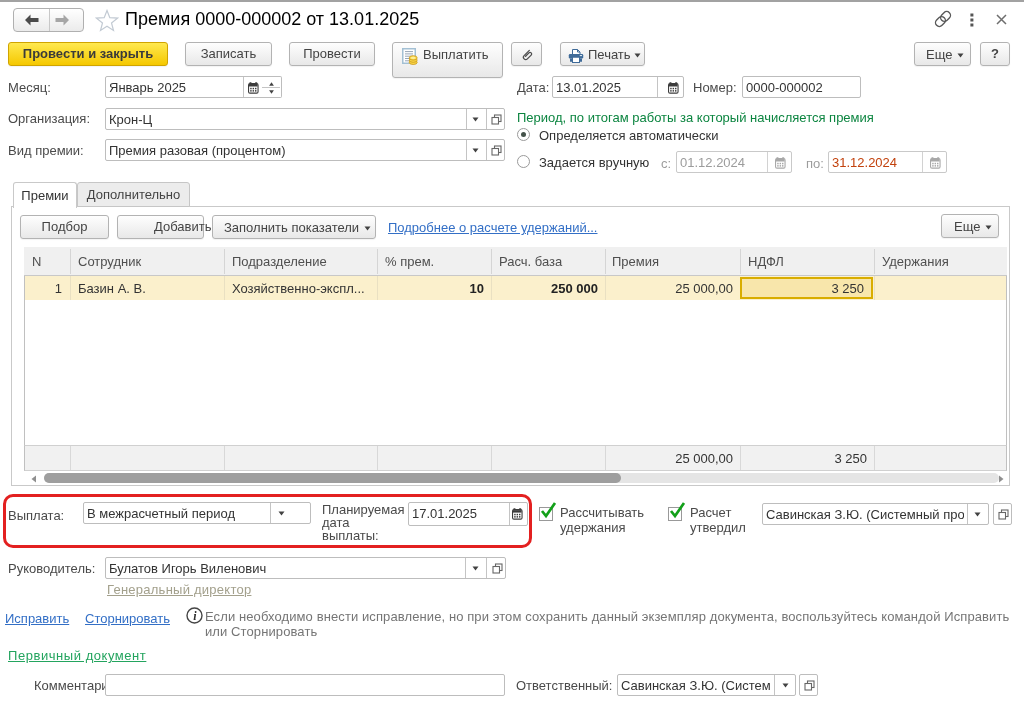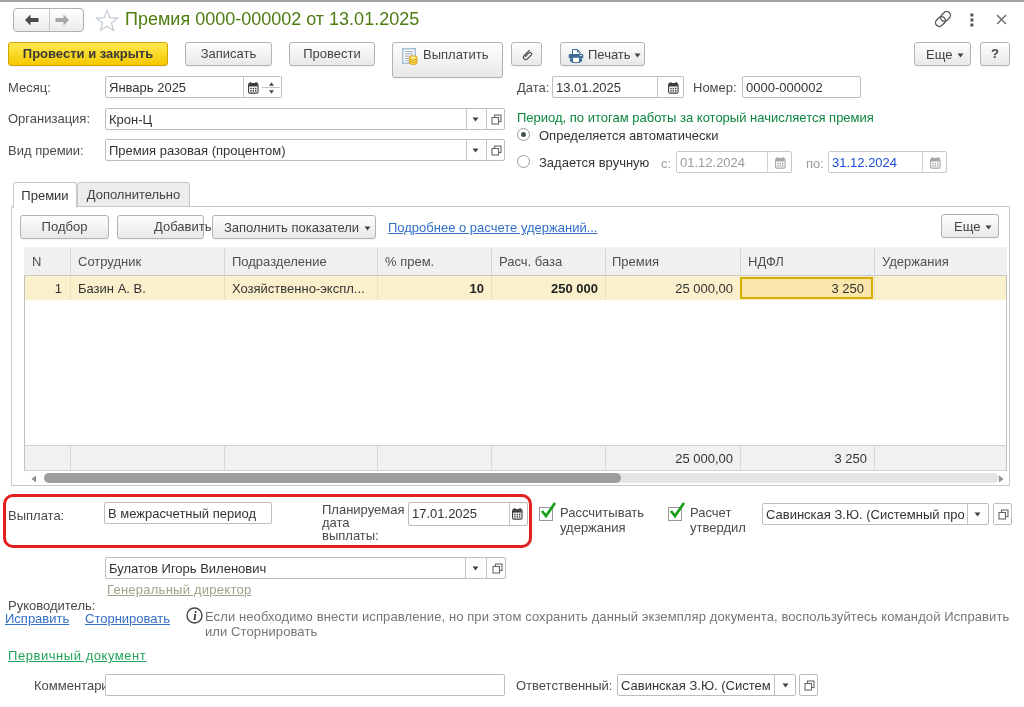--- a/index.html
+++ b/index.html
@@ -21,21 +21,21 @@
   <svg class="abs" style="left:10px;top:5px;" width="16" height="12" viewBox="0 0 16 12">
       <path d="M6.5 0.5 L1 6 L6.5 11.5 L6.5 8 L14.5 8 L14.5 4 L6.5 4 Z" fill="#4b4b4b"></path>
     </svg>
   <svg class="abs" style="left:40px;top:5px;" width="16" height="12" viewBox="0 0 16 12">
       <path d="M9.5 0.5 L15 6 L9.5 11.5 L9.5 8 L1.5 8 L1.5 4 L9.5 4 Z" fill="#a6a6a6"></path>
     </svg>
 </div>
 <svg class="abs" style="left:95px;top:9px;" width="24" height="23" viewBox="0 0 24 23">
     <path d="M12 1.5 L14.8 8.7 L22.5 9.1 L16.5 14 L18.5 21.5 L12 17.3 L5.5 21.5 L7.5 14 L1.5 9.1 L9.2 8.7 Z" fill="none" stroke="#c2cad3" stroke-width="1.2"></path>
   </svg>
-<div class="lbl" style="left:125px;top:9px;font-size:18px;color:#4d7c0f;">Премия 0000-000002 от 13.01.2025</div>
+<div class="lbl" style="left:125px;top:9px;font-size:18px;color:#000000;">Премия 0000-000002 от 13.01.2025</div>
 
 <svg class="abs" style="left:933px;top:9px;" width="20" height="20" viewBox="0 0 20 20">
   <g fill="none" stroke="#5a5a5a" stroke-width="1.4" transform="rotate(-45 10 10)">
     <rect x="1" y="6.2" width="10.8" height="7.6" rx="3.8"></rect>
     <rect x="8.2" y="6.2" width="10.8" height="7.6" rx="3.8"></rect>
   </g>
 </svg>
 <svg class="abs" style="left:969px;top:13px;" width="6" height="14" viewBox="0 0 6 14">
     <rect x="1.4" y="0.5" width="3" height="3" fill="#555"></rect>
     <rect x="1.4" y="5.5" width="3" height="3" fill="#555"></rect>
@@ -193,21 +193,21 @@
         <rect x="2.2" y="5.8" width="1.45" height="1.5"></rect>
         <rect x="4.6" y="5.8" width="1.45" height="1.5"></rect>
         <rect x="7.0" y="5.8" width="1.45" height="1.5"></rect>
         <rect x="2.2" y="8.1" width="1.45" height="1.5"></rect>
         <rect x="4.6" y="8.1" width="1.45" height="1.5"></rect>
         <rect x="7.0" y="8.1" width="1.45" height="1.5"></rect>
       </g>
     </svg>
 </div>
 <div class="lbl" style="left:806px;top:156px;color:#9c9c9c;">по:</div>
-<div class="inp" style="left:828px;top:151px;width:119px;height:22px;border-color:#c9c9c9;color:#1d4ed8;">
+<div class="inp" style="left:828px;top:151px;width:119px;height:22px;border-color:#c9c9c9;color:#c2410c;">
   <div style="padding:3px 0 0 3px;">31.12.2024</div>
   <div class="seg" style="left:93px;width:25px;border-color:#d2d2d2;"></div>
   <svg class="abs" style="left:101px;top:5px;color:#a8a8a8;" width="11" height="12" viewBox="0 0 11 12">
       <rect x="1.3" y="0.2" width="2.3" height="2.8" rx="0.7" fill="currentColor"></rect>
       <rect x="7.0" y="0.2" width="2.3" height="2.8" rx="0.7" fill="currentColor"></rect>
       <rect x="0.55" y="1.55" width="9.5" height="9.6" rx="1.4" fill="#fff" stroke="currentColor" stroke-width="1.1"></rect>
       <path d="M1 2.1 h8.6 v2.5 H1 Z" fill="currentColor"></path>
       <g fill="currentColor">
         <rect x="2.2" y="5.8" width="1.45" height="1.5"></rect>
         <rect x="4.6" y="5.8" width="1.45" height="1.5"></rect>
@@ -290,21 +290,21 @@
     <path d="M5 0.5 L5 7.5 L0.5 4 Z" fill="#8f8f8f"></path>
   </svg>
 <div class="abs" style="left:44px;top:473px;width:955px;height:10px;background:#e5e5e5;border-radius:5px;"></div>
 <div class="abs" style="left:44px;top:473px;width:577px;height:10px;background:#9e9e9e;border-radius:5px;"></div>
 <svg class="abs" style="left:998px;top:475px;" width="6" height="8" viewBox="0 0 6 8">
     <path d="M1 0.5 L1 7.5 L5.5 4 Z" fill="#8f8f8f"></path>
   </svg>
 
 <div class="abs" style="left:3px;top:494px;width:529px;height:54px;border:3px solid #e32020;border-radius:10px;"></div>
 <div class="lbl" style="left:8px;top:508px;">Выплата:</div>
-<div class="inp" style="left:104px;top:502px;width:168px;height:22px;">
+<div class="inp" style="left:83px;top:502px;width:228px;height:22px;">
   <div style="padding:3px 0 0 3px;">В межрасчетный период</div>
   <div class="seg" style="left:186px;width:23px;"></div>
   <svg class="abs" style="left:194px;top:8px;" width="7" height="5" viewBox="0 0 7 5">
       <path d="M0.5 0.5 L6.5 0.5 L3.5 4.5 Z" fill="#424242"></path>
     </svg>
 </div>
 <div class="lbl" style="left:322px;top:503px;line-height:13px;">Планируемая<br>дата<br>выплаты:</div>
 <div class="inp" style="left:408px;top:502px;width:120px;height:24px;">
   <div style="padding:3px 0 0 3px;">17.01.2025</div>
   <div class="seg" style="left:100px;width:19px;"></div>
@@ -344,21 +344,21 @@
 </div>
 <div class="inp" style="left:993px;top:503px;width:19px;height:22px;">
   <svg class="abs" style="left:4px;top:5px;" width="11" height="11" viewBox="0 0 11 11">
       <g stroke="#666" stroke-width="1.1">
         <rect x="3.5" y="1" width="6.5" height="6.5" fill="none"></rect>
         <rect x="1" y="3.5" width="6.5" height="6.5" fill="#fff"></rect>
       </g>
     </svg>
 </div>
 
-<div class="lbl" style="left:8px;top:561px;margin-top:37px;">Руководитель:</div>
+<div class="lbl" style="left:8px;top:561px;">Руководитель:</div>
 <div class="inp" style="left:105px;top:557px;width:401px;height:22px;">
   <div style="padding:3px 0 0 3px;">Булатов Игорь Виленович</div>
   <div class="seg" style="left:359px;width:21px;"></div>
   <svg class="abs" style="left:366px;top:8px;" width="7" height="5" viewBox="0 0 7 5">
       <path d="M0.5 0.5 L6.5 0.5 L3.5 4.5 Z" fill="#424242"></path>
     </svg>
   <div class="seg" style="left:380px;width:21px;"></div>
   <svg class="abs" style="left:386px;top:5px;" width="11" height="11" viewBox="0 0 11 11">
       <g stroke="#666" stroke-width="1.1">
         <rect x="3.5" y="1" width="6.5" height="6.5" fill="none"></rect>

